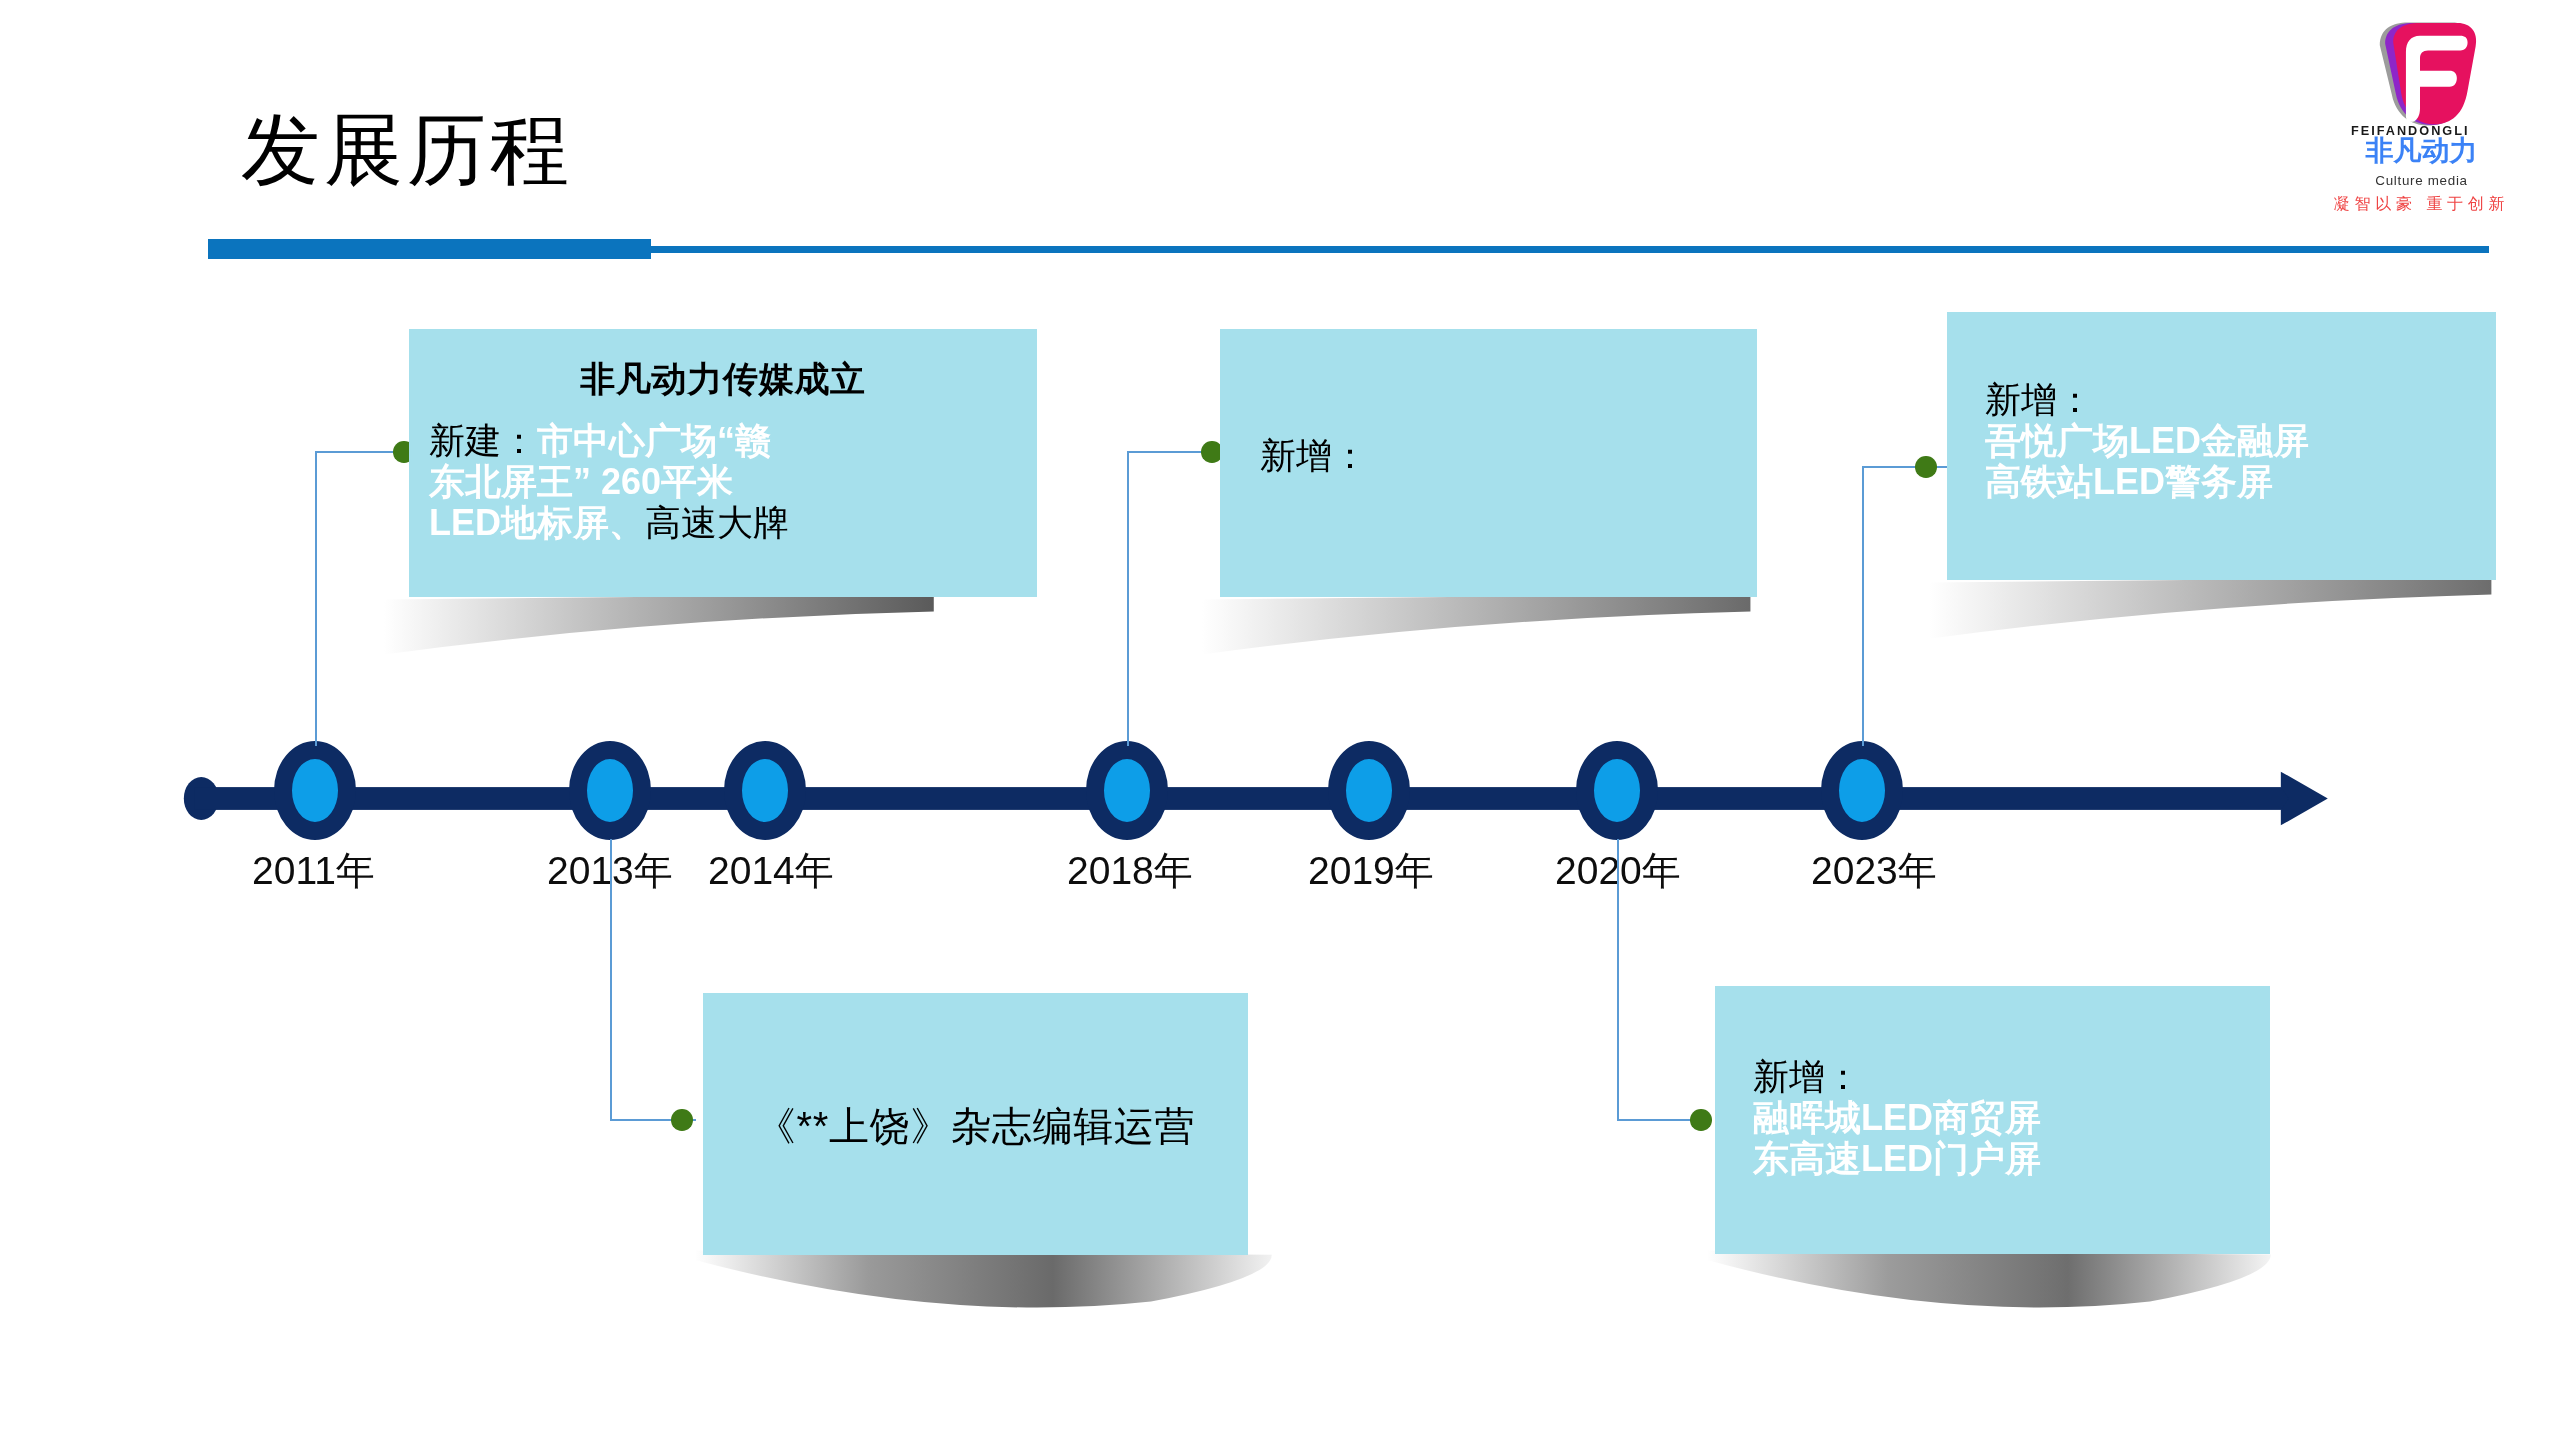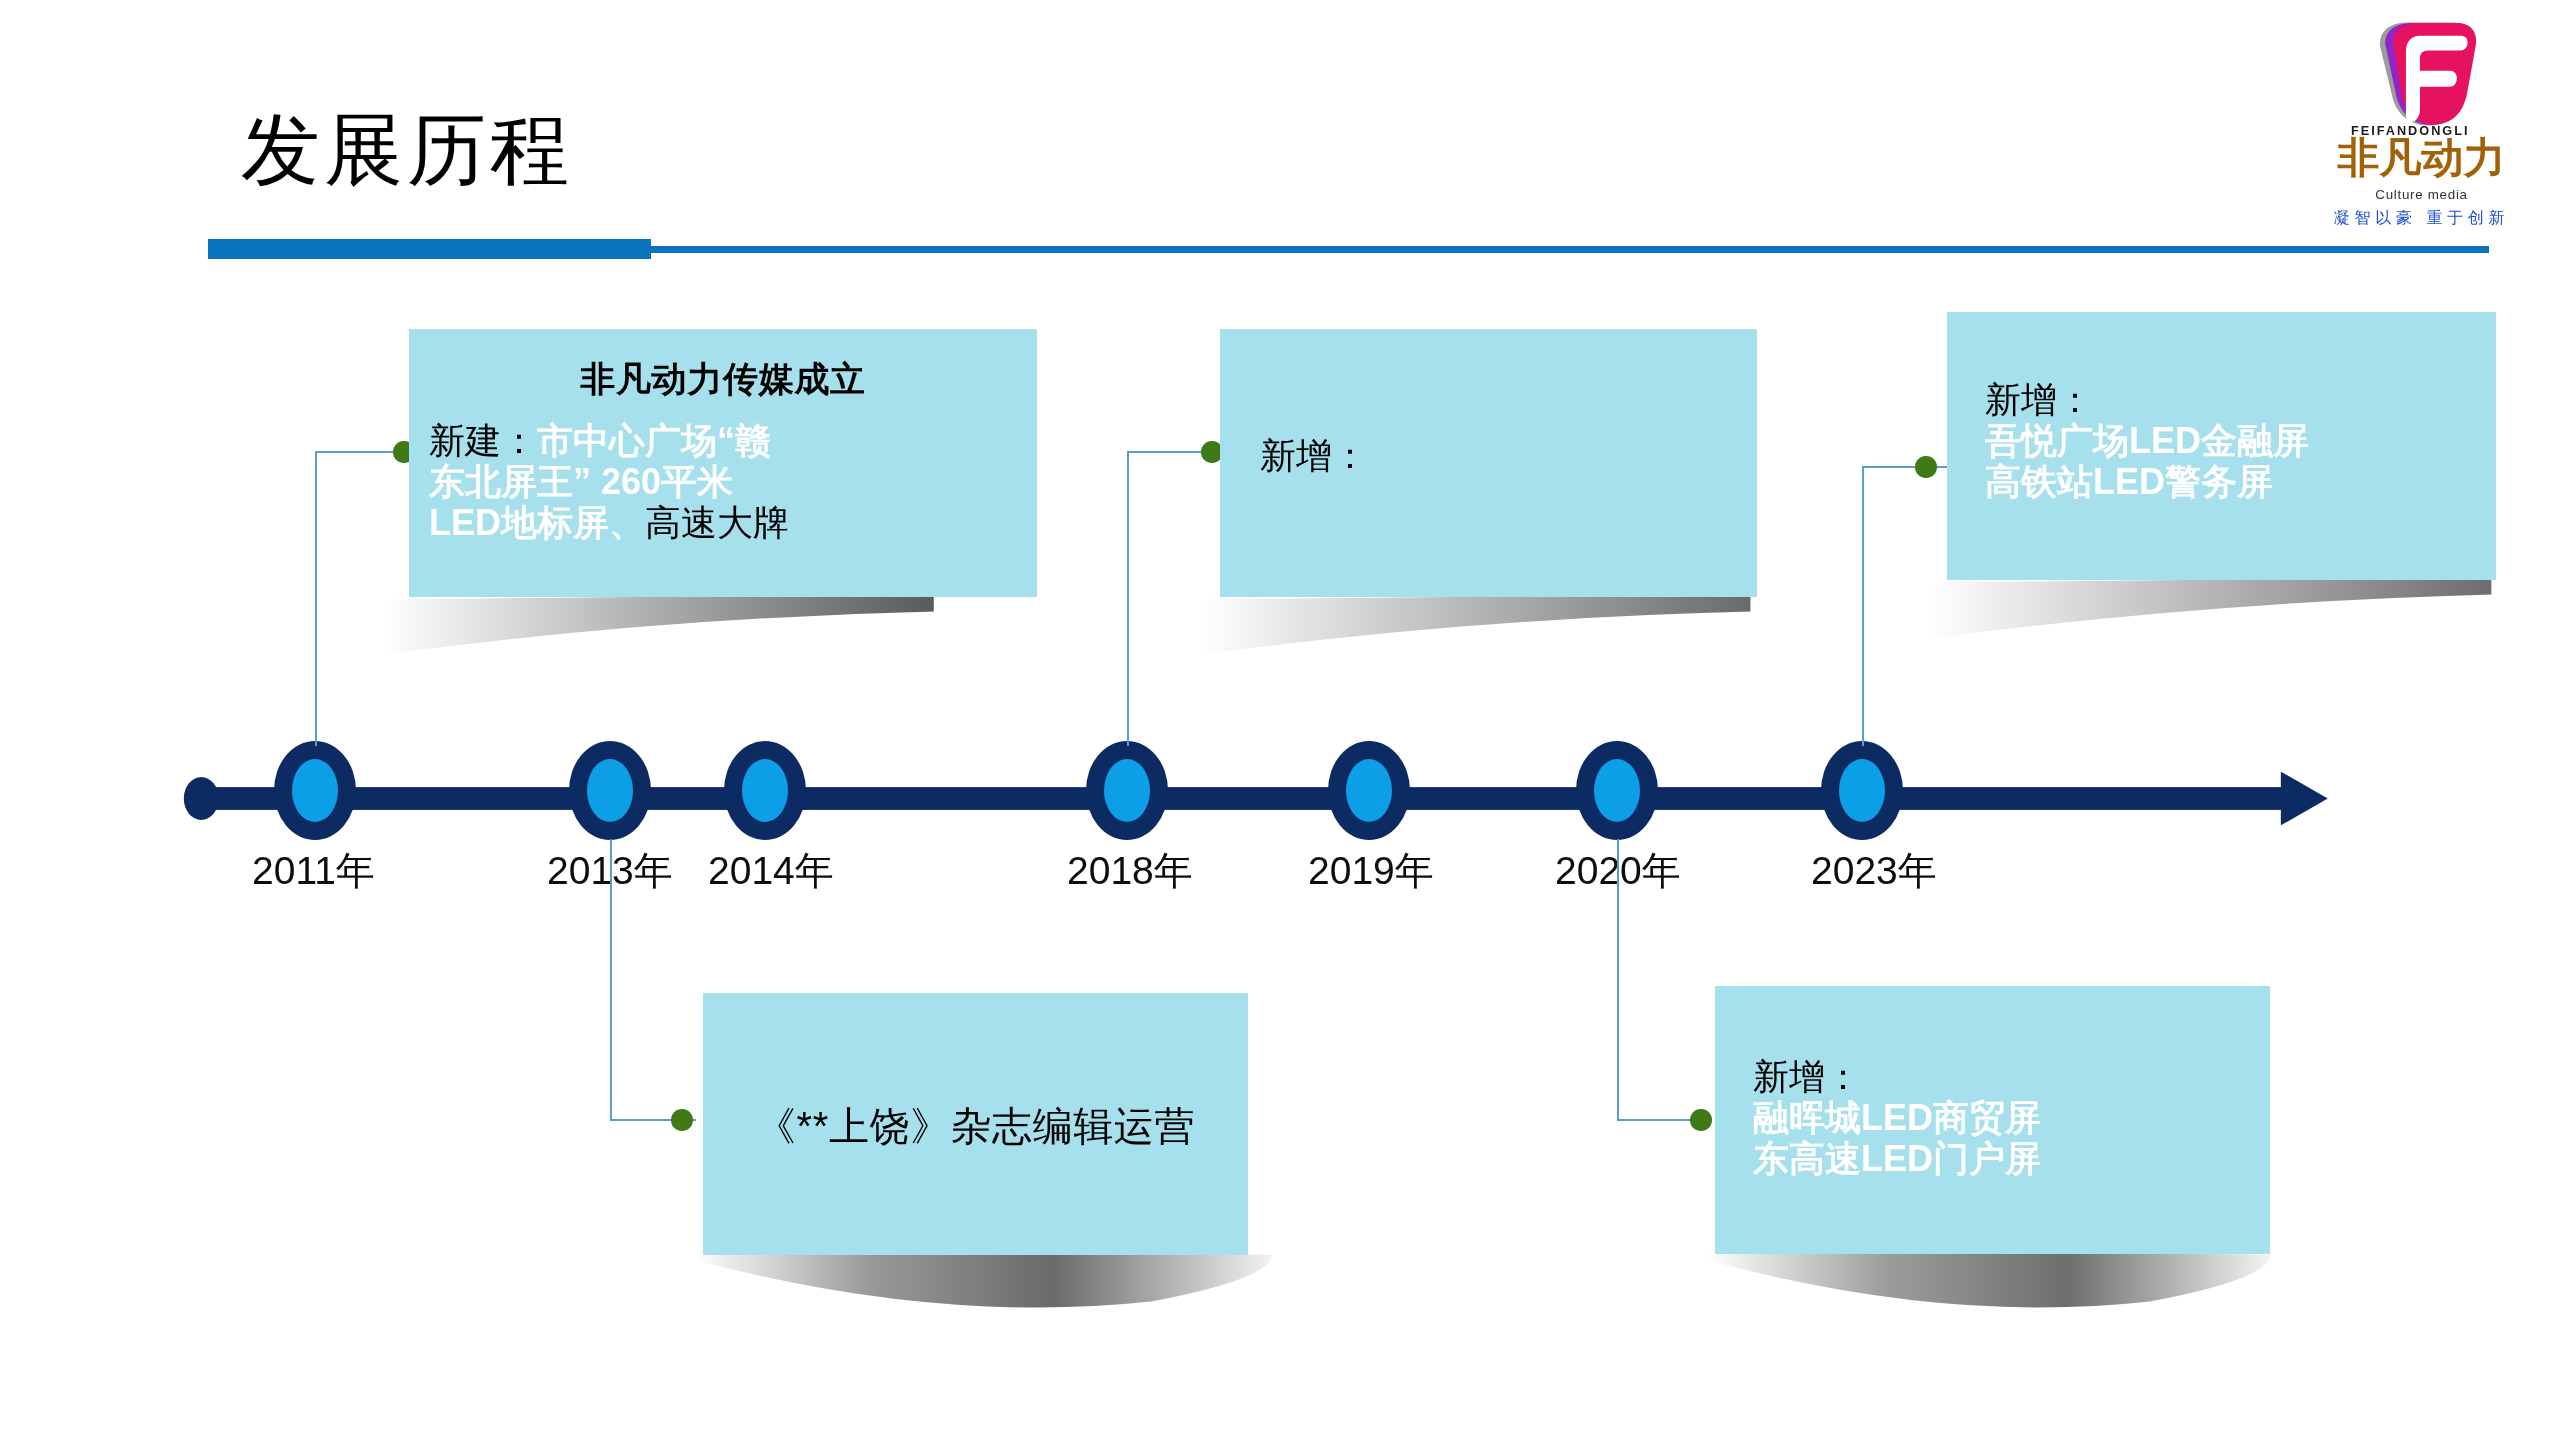--- a/index.html
+++ b/index.html
@@ -68,36 +68,36 @@
   }
   #logo-latin {
     font-size: 12.7px;
     font-weight: bold;
     letter-spacing: 2px;
     color: #1a1a1a;
     text-align: left;
     padding-left: 40px;
   }
   #logo-cn {
-    font-size: 42px;
+    font-size: 28px;
     font-weight: bold;
     letter-spacing: 0px;
-    color: #a16207;
+    color: #3b82f6;
     line-height: 1.0;
     margin-top: -1.3px;
   }
   #logo-sub {
     font-size: 13.4px;
     color: #333333;
     letter-spacing: 0.7px;
     margin-top: 8px;
   }
   #logo-tagline {
     font-size: 16px;
-    color: #1d4ed8;
+    color: #ef4444;
     letter-spacing: 4.7px;
     margin-top: 6.7px;
     font-family: "DejaVu Serif", serif;
   }
 
   
   #axis {
     position: absolute;
     left: 0;
     top: 758px;

